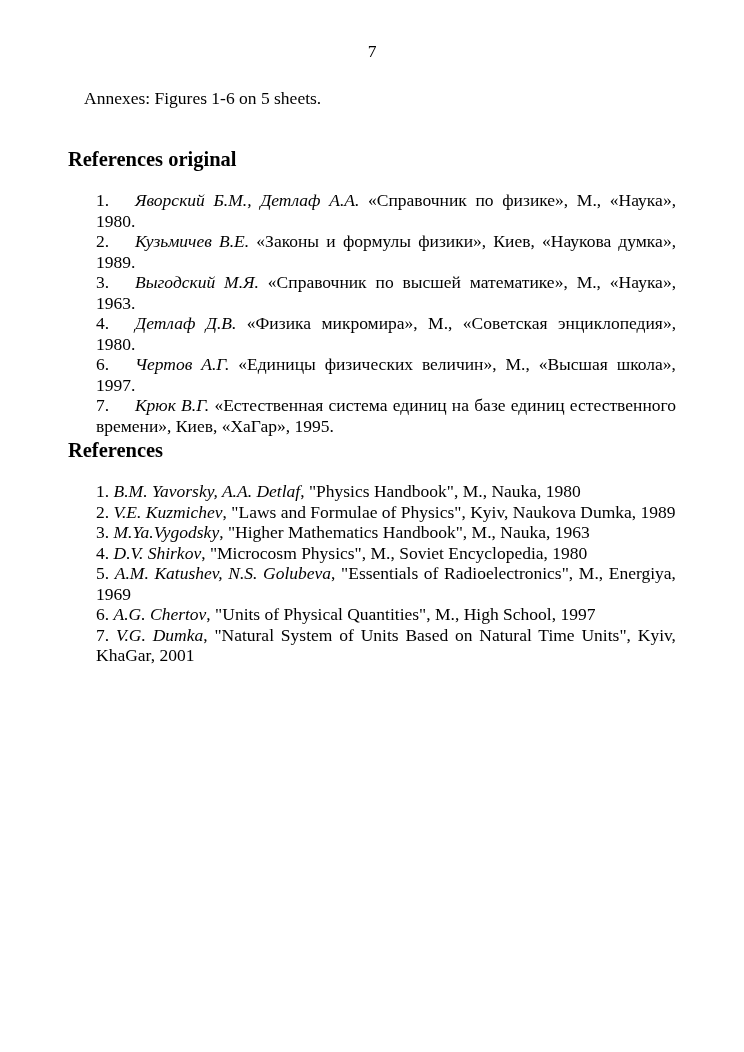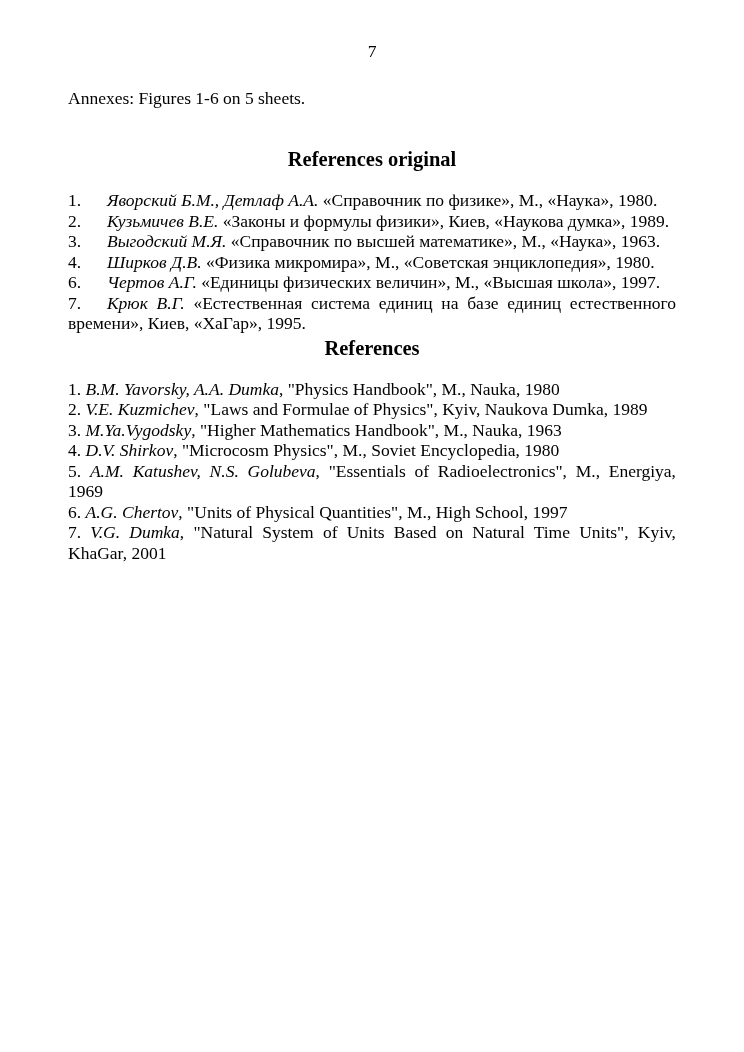--- a/index.html
+++ b/index.html
@@ -9,31 +9,31 @@
     height: 1052px;
     background: #ffffff;
     color: #000000;
     font-family: "Liberation Serif", serif;
     font-size: 17.5px;
     line-height: 20.5px;
     padding: 41px 68px 0 68px;
     overflow: hidden;
   }
   .page-number { text-align: center; }
-  .annexes-line { margin-top: 26px; }
+  .annexes-line { margin-top: 26px; margin-left: 16px; }
   .heading {
     font-weight: bold;
-    text-align: center;
   }
   .heading-ru { margin-top: 41px; }
   .heading-en { margin-top: 4px; }
   .ref-list { margin-top: 20.5px; }
   .ref {
     text-align: justify;
     hyphens: none;
+    margin-left: 28px;
   }
   .num {
     display: inline-block;
     width: 39px;
   }
   .authors { font-style: italic; }
 </style>
 </head>
 <body>
 
@@ -42,29 +42,29 @@
   <div class="page-number">7</div>
 
   <p class="annexes-line">Annexes: Figures 1-6 on 5 sheets.</p>
 
   <h3 class="heading heading-ru">References original</h3>
 
   <div class="ref-list">
     <p class="ref"><span class="num">1.</span><i class="authors">Яворский Б.М., Детлаф А.А.</i> <span>«Справочник по физике», М., «Наука», 1980.</span></p>
     <p class="ref"><span class="num">2.</span><i class="authors">Кузьмичев В.Е.</i> <span>«Законы и формулы физики», Киев, «Наукова думка», 1989.</span></p>
     <p class="ref"><span class="num">3.</span><i class="authors">Выгодский М.Я.</i> <span>«Справочник по высшей математике», М., «Наука», 1963.</span></p>
-    <p class="ref"><span class="num">4.</span><i class="authors">Ширков Д.В.</i> <span>«Физика микромира», М., «Советская энциклопедия», 1980.</span></p>
+    <p class="ref"><span class="num">4.</span><i class="authors">Детлаф Д.В.</i> <span>«Физика микромира», М., «Советская энциклопедия», 1980.</span></p>
     <p class="ref"><span class="num">6.</span><i class="authors">Чертов А.Г.</i> <span>«Единицы физических величин», М., «Высшая школа», 1997.</span></p>
     <p class="ref"><span class="num">7.</span><i class="authors">Крюк В.Г.</i> <span>«Естественная система единиц на базе единиц естественного времени», Киев, «ХаГар», 1995.</span></p>
   </div>
 
   <h3 class="heading heading-en">References</h3>
 
   <div class="ref-list">
-    <p class="ref"><span>1.</span> <i class="authors">B.M. Yavorsky, A.A. Dumka</i><span>, "Physics Handbook", M., Nauka, 1980</span></p>
+    <p class="ref"><span>1.</span> <i class="authors">B.M. Yavorsky, A.A. Detlaf</i><span>, "Physics Handbook", M., Nauka, 1980</span></p>
     <p class="ref"><span>2.</span> <i class="authors">V.E. Kuzmichev</i><span>, "Laws and Formulae of Physics", Kyiv, Naukova Dumka, 1989</span></p>
     <p class="ref"><span>3.</span> <i class="authors">M.Ya.Vygodsky</i><span>, "Higher Mathematics Handbook", M., Nauka, 1963</span></p>
     <p class="ref"><span>4.</span> <i class="authors">D.V. Shirkov</i><span>, "Microcosm Physics", M., Soviet Encyclopedia, 1980</span></p>
     <p class="ref"><span>5.</span> <i class="authors">A.M. Katushev, N.S. Golubeva</i><span>, "Essentials of Radioelectronics", M., Energiya, 1969</span></p>
     <p class="ref"><span>6.</span> <i class="authors">A.G. Chertov</i><span>, "Units of Physical Quantities", M., High School, 1997</span></p>
     <p class="ref"><span>7.</span> <i class="authors">V.G. Dumka</i><span>, "Natural System of Units Based on Natural Time Units", Kyiv, KhaGar, 2001</span></p>
   </div>
 
 </div>
 

